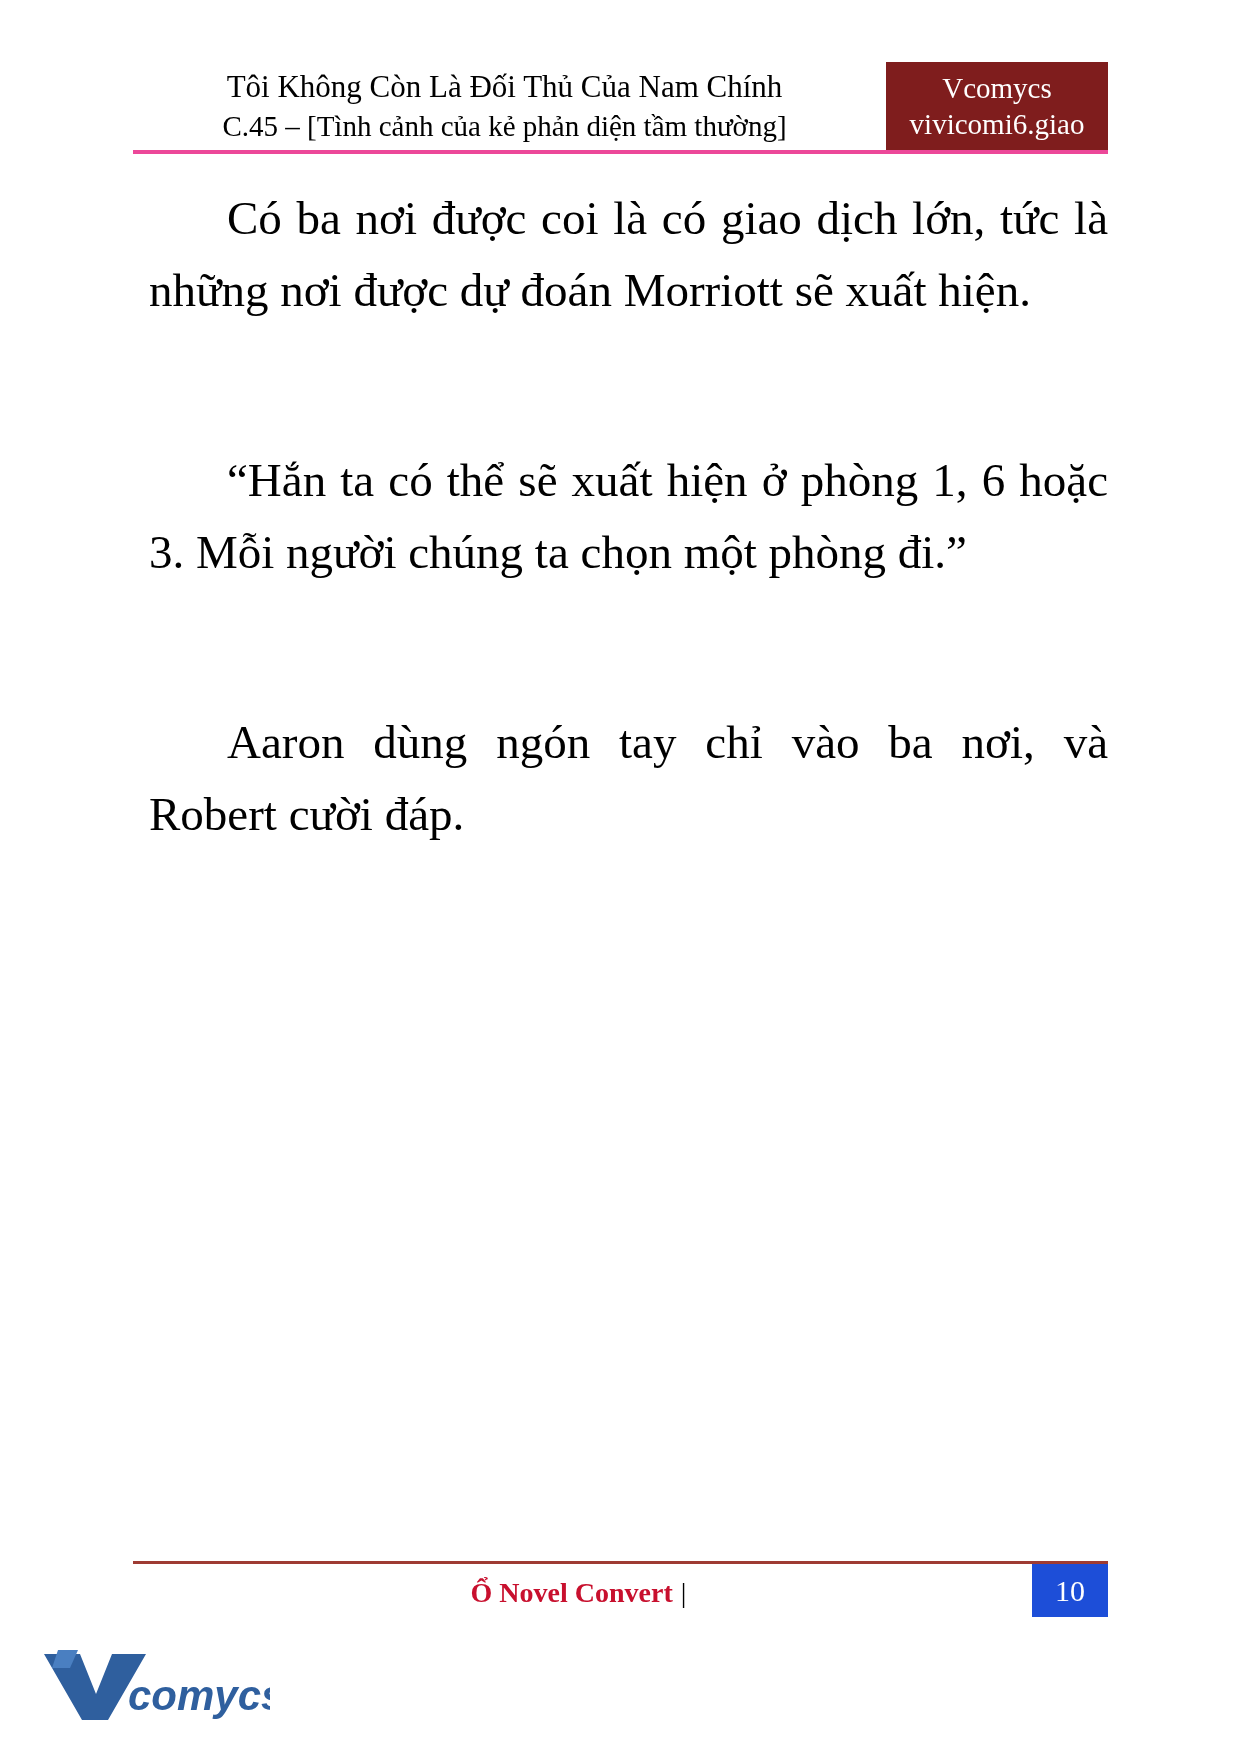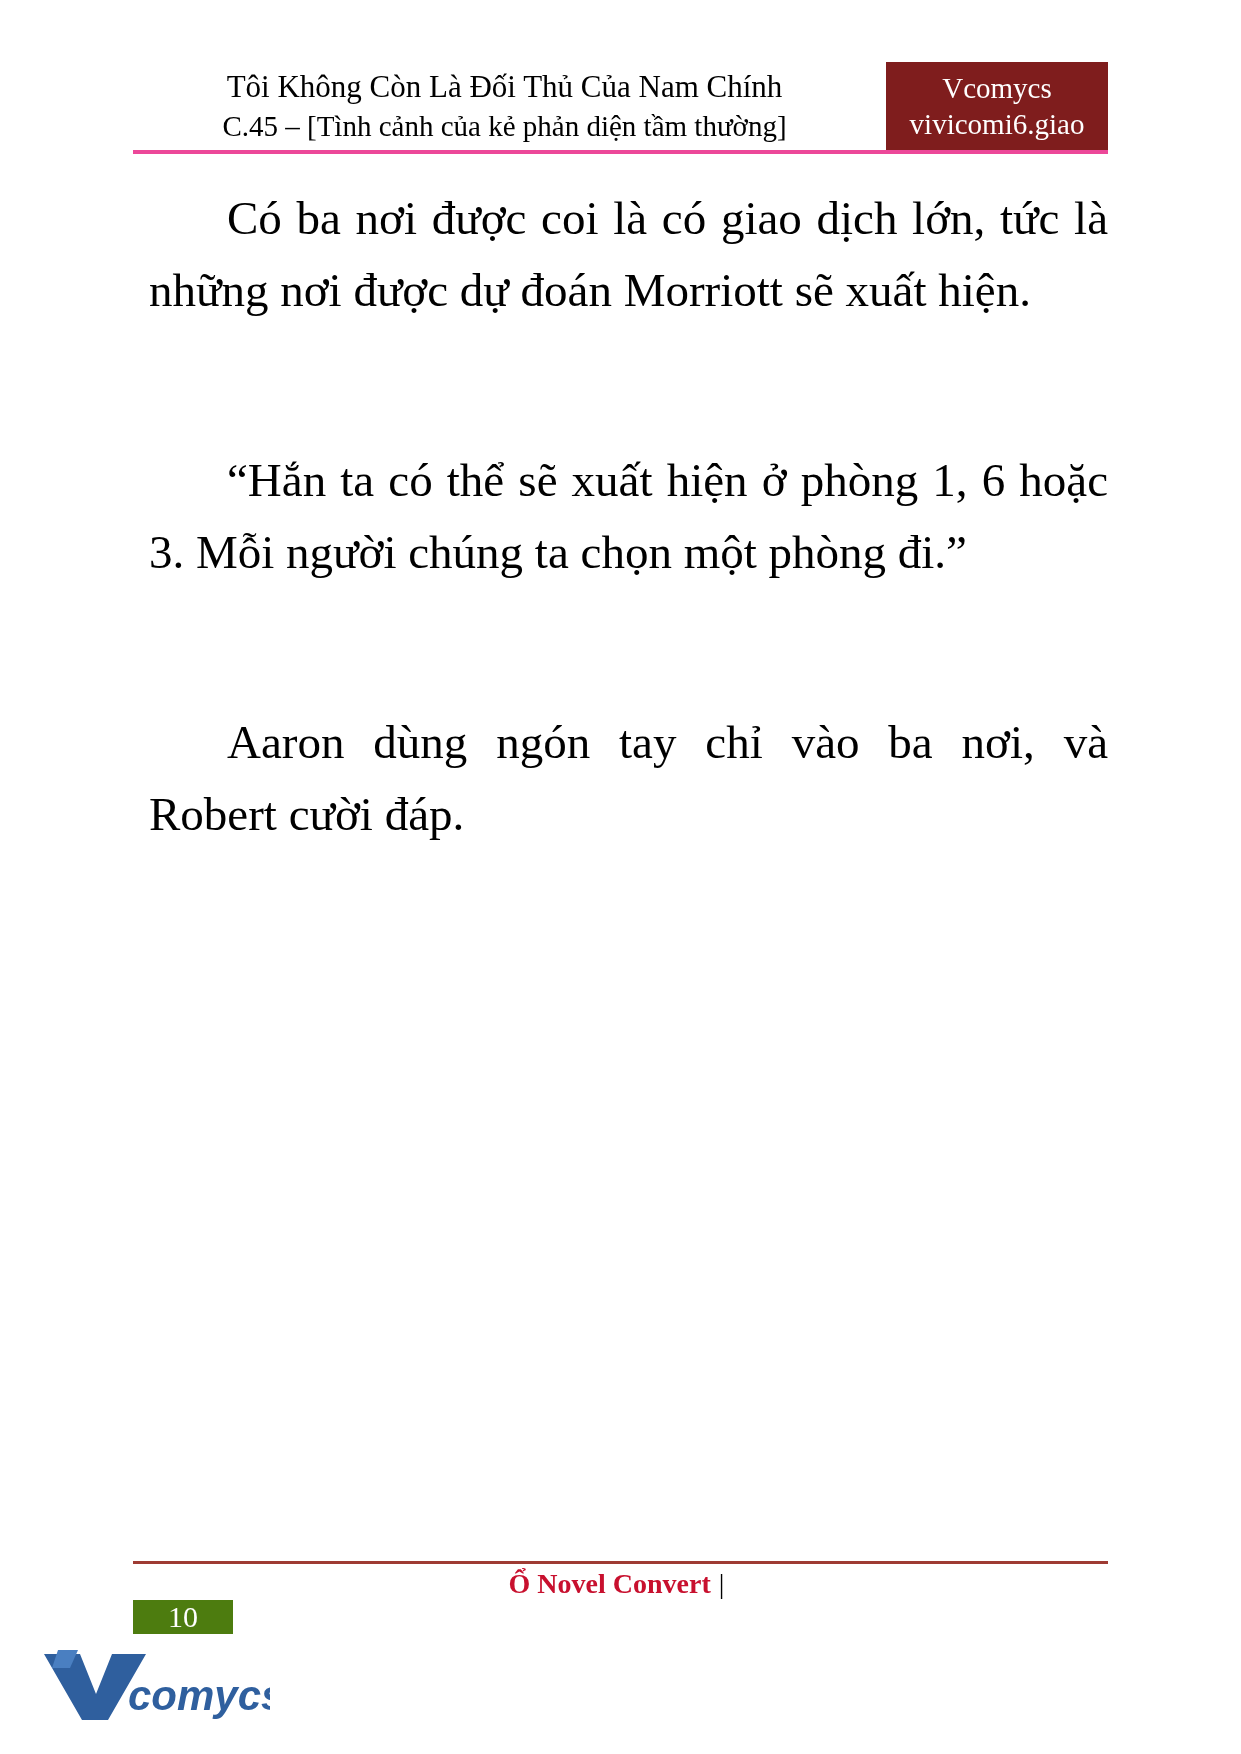--- a/index.html
+++ b/index.html
@@ -102,21 +102,20 @@
   
   .footer {
     position: absolute;
     left: 133px;
     top: 1561px;
     width: 975px;
     height: 56px;
     border-top: 3px solid #9e3b33;
     box-sizing: border-box;
     display: flex;
-    flex-direction: column;
     align-items: stretch;
   }
   .footer-center {
     flex: 1 1 auto;
     display: flex;
     flex-direction: row;
     justify-content: center;
     align-items: center;
     font-size: 28px;
     gap: 0px;
@@ -129,22 +128,22 @@
   }
   .footer-sep {
     margin: 0 8px;
     color: #000;
   }
   .footer-note {
     white-space: nowrap;
   }
   .footer-page {
     flex: 0 0 auto;
-    width: 100px;
-    background: #4d7c0f;
+    width: 76px;
+    background: #1d4ed8;
     color: #ffffff;
     display: flex;
     justify-content: center;
     align-items: center;
     font-size: 30px;
   }
 
   
   .logo {
     position: absolute;

